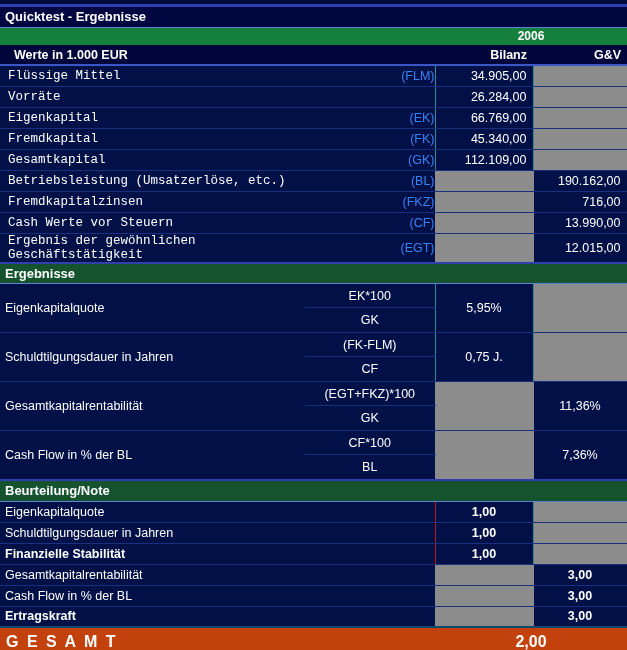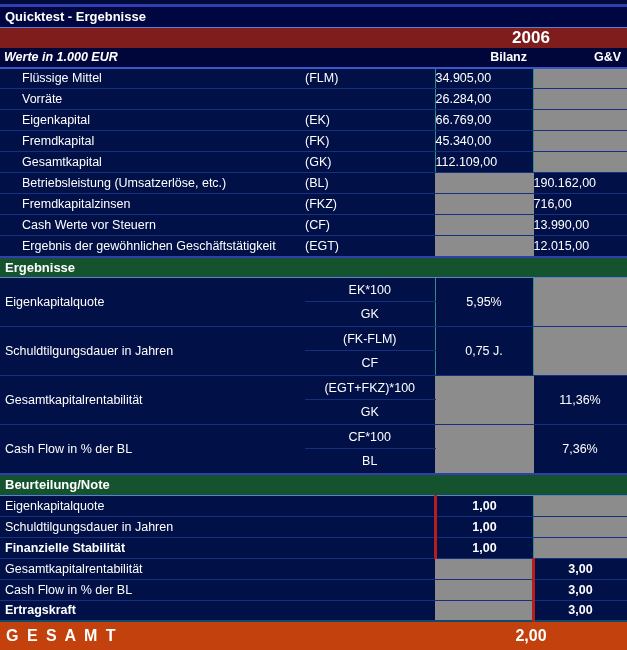--- a/index.html
+++ b/index.html
@@ -25,42 +25,42 @@
 
   .title-row td{
     background:#000740;
     border-top:2px solid #2f3fae;
     border-bottom:1px solid #5b7fd6;
     font-weight:bold;
     font-size:13px;
     padding-left:5px;
   }
   .hdr-year td{
-    background:#7f1d1d;
-    text-align:center;
-    font-weight:bold;
-    font-size:17px;
+    background:#15803d;
+    text-align:center;
+    font-weight:bold;
+    font-size:12px;
   }
   .hdr-cols td{
     background:#00063a;
     font-weight:bold;
     border-bottom:2px solid #3b56c7;
   }
-  .hdr-cols .lbl{padding-left:4px;font-style:italic;}
+  .hdr-cols .lbl{padding-left:14px;}
   .hdr-cols .rt{text-align:right;padding-right:6px;}
 
   .datarow td{
     border-bottom:1px solid #15307e;
     background:#011046;
   }
-  .datarow .lbl{padding-left:22px;}
-  .datarow .code{text-align:left;color:#ffffff;}
+  .datarow .lbl{padding-left:8px;font-family:Liberation Mono, monospace;}
+  .datarow .code{text-align:right;color:#3b82f6;}
   .num{
-    text-align:left;
-    padding-right:15px;
+    text-align:right;
+    padding-right:6px;
     background:#0a1f6e;
     border-left:1px solid #2f8c8c;
     border-right:1px solid #2f8c8c;
     margin-top:22px;
   }
   .num.empty{background:#8c8c8c;border-left:1px solid #8c8c8c;border-right:1px solid #8c8c8c;}
 
   .section td{
     background:#14532d;
     border-top:2px solid #2f3fae;
@@ -98,21 +98,21 @@
   .noterow td{
     border-bottom:1px solid #15307e;
     background:#011046;
   }
   .noterow .lbl{padding-left:5px;}
   .noterow.bold .lbl{font-weight:bold;}
   .noteval{
     text-align:center;
     font-weight:bold;
     background:#0a1f6e;
-    border-left:3px solid #b91c1c;
+    border-left:1px solid #b91c1c;
     border-right:1px solid #2f8c8c;
   }
   .noteval.empty{background:#8c8c8c;border-left:1px solid #8c8c8c;border-right:1px solid #8c8c8c;}
 
   .total-row td{
     background:#c2410c;
     border-top:2px solid #0c4a6e;
     height:28px;
     font-weight:bold;
     font-size:16px;

